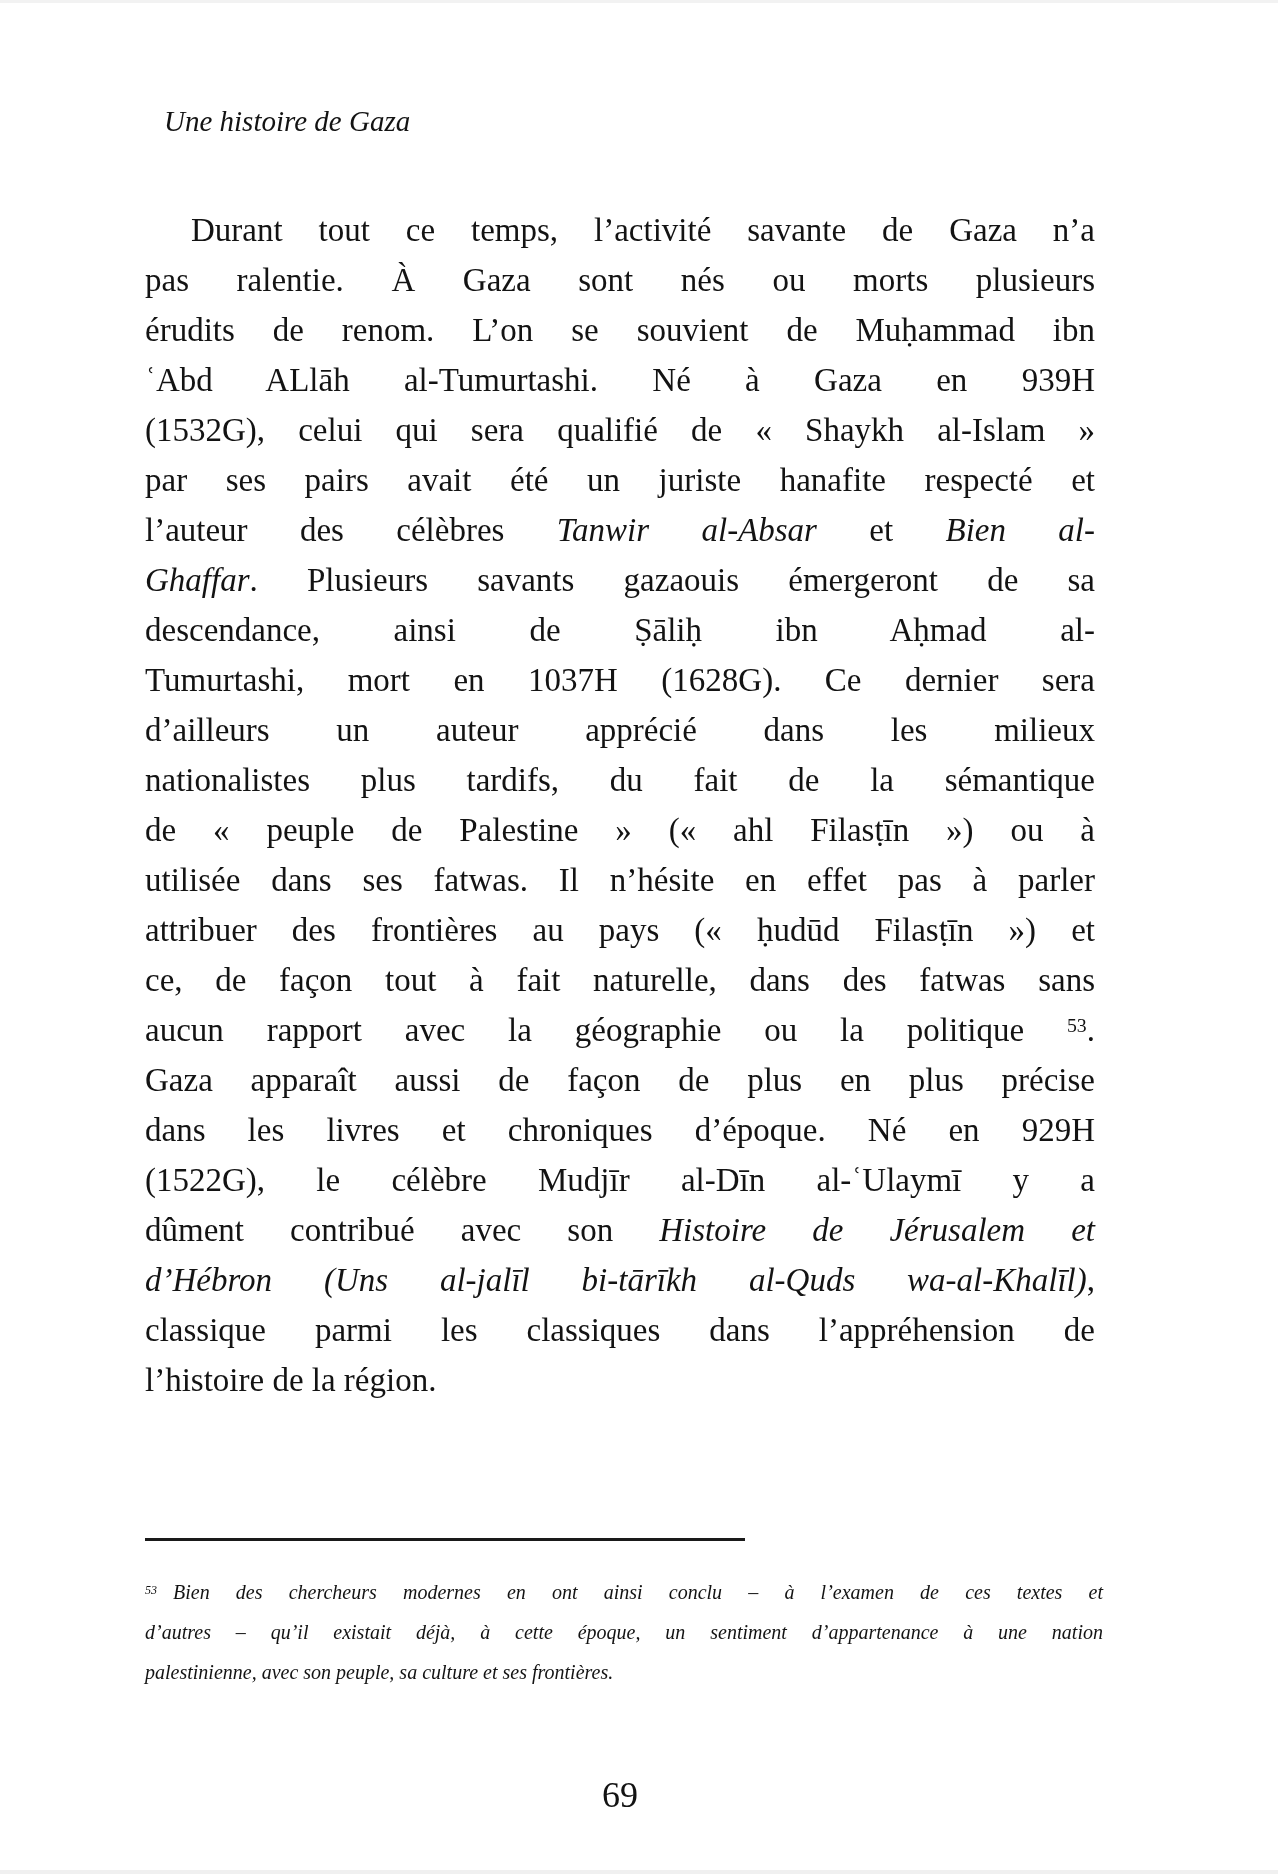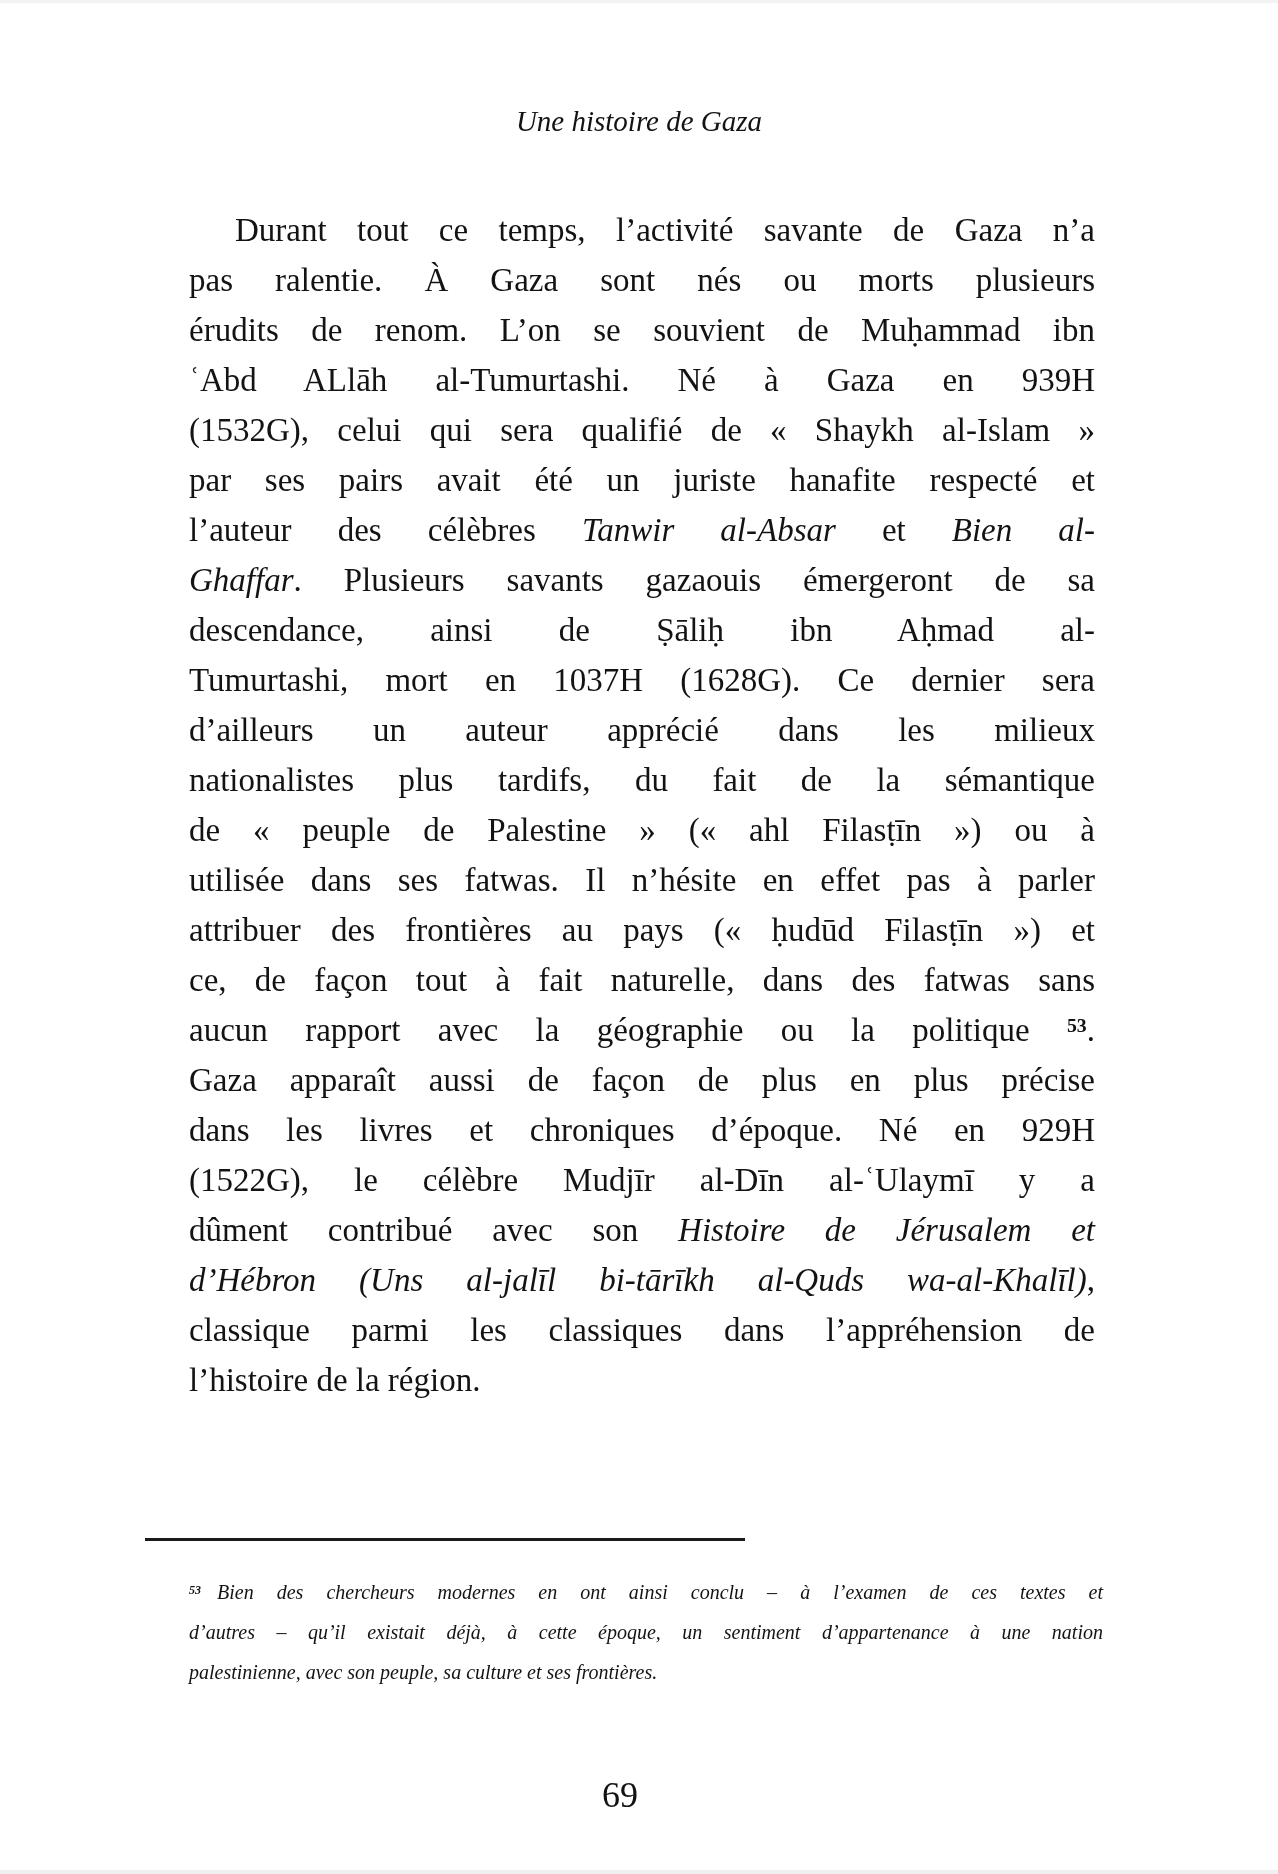--- a/index.html
+++ b/index.html
@@ -10,36 +10,35 @@
     color:#131313;
     font-family:"Liberation Serif","DejaVu Serif",serif;
     overflow:hidden;
   }
   .edge { position:absolute; left:0; right:0; }
   .edge.top { top:0; height:3px; background:#f2f2f2; }
   .edge.bottom { bottom:0; height:4px; background:#f0f0f0; }
 
   .running-header {
     position:absolute; top:104px; left:164px; width:950px;
-    text-align:center; font-style:italic; font-size:29px; line-height:34px;
+    font-style:italic; font-size:29px; line-height:34px;
   }
 
   .body-text {
     position:absolute; top:205px; left:145px; width:950px;
     font-size:33px; line-height:50px;
   }
-  .tline { text-align:justify; text-align-last:justify;margin-left:44px; }
+  .tline { text-align:justify; text-align-last:justify; }
   .tline.noj { text-align-last:left; }
   .tline.indent { text-indent:46px; }
   .it { font-style:italic; }
   sup.raised {
     font-size:60%; line-height:0;
     position:relative; top:-0.45em;
     vertical-align:baseline;
-    font-weight:bold;
   }
 
   .fn-rule {
     position:absolute; top:1538px; left:145px;
     width:600px; height:3px; background:#1a1a1a;
   }
   .footnote {
     position:absolute; top:1572px; left:145px; width:958px;
     font-style:italic; font-size:20px; line-height:40px;
   }

